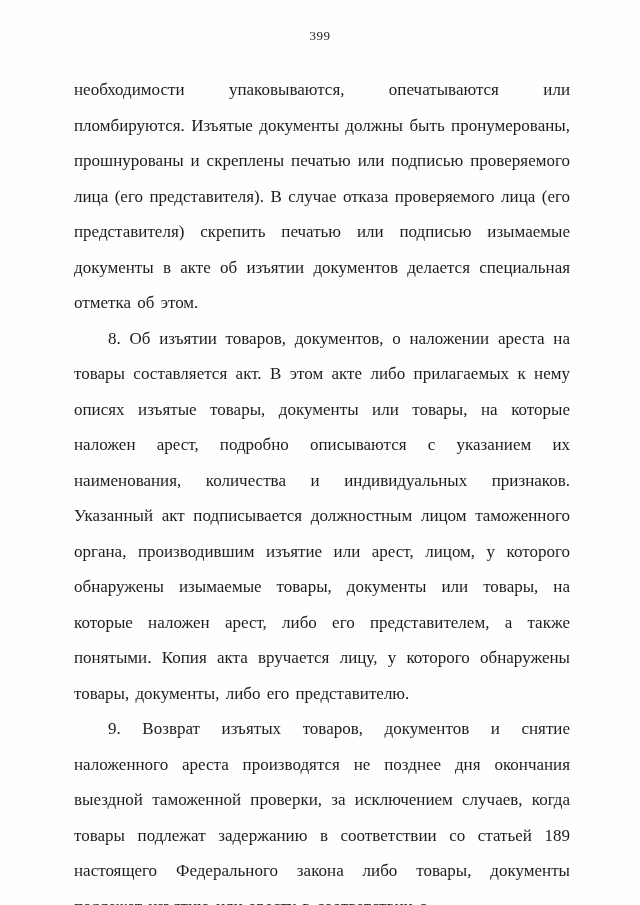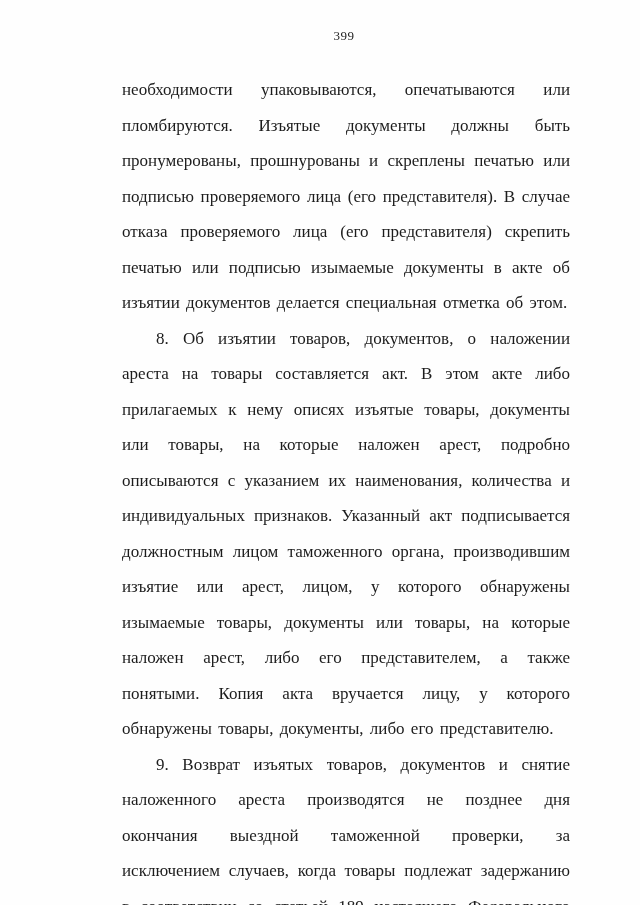--- a/index.html
+++ b/index.html
@@ -9,21 +9,20 @@
   }
   .page {
     position: relative;
     width: 640px;
     height: 905px;
     background: #fefefe;
     font-family: "Liberation Serif", "DejaVu Serif", serif;
     color: #1a1a1a;
     overflow: hidden;
     box-sizing: border-box;
-    padding-left: 48px;
   }
   .page-number {
     text-align: center;
     padding-top: 28px;
     font-size: 13px;
     letter-spacing: 0.5px;
     color: #222222;
   }
   .text-block {
     padding: 28px 70px 0 74px;

